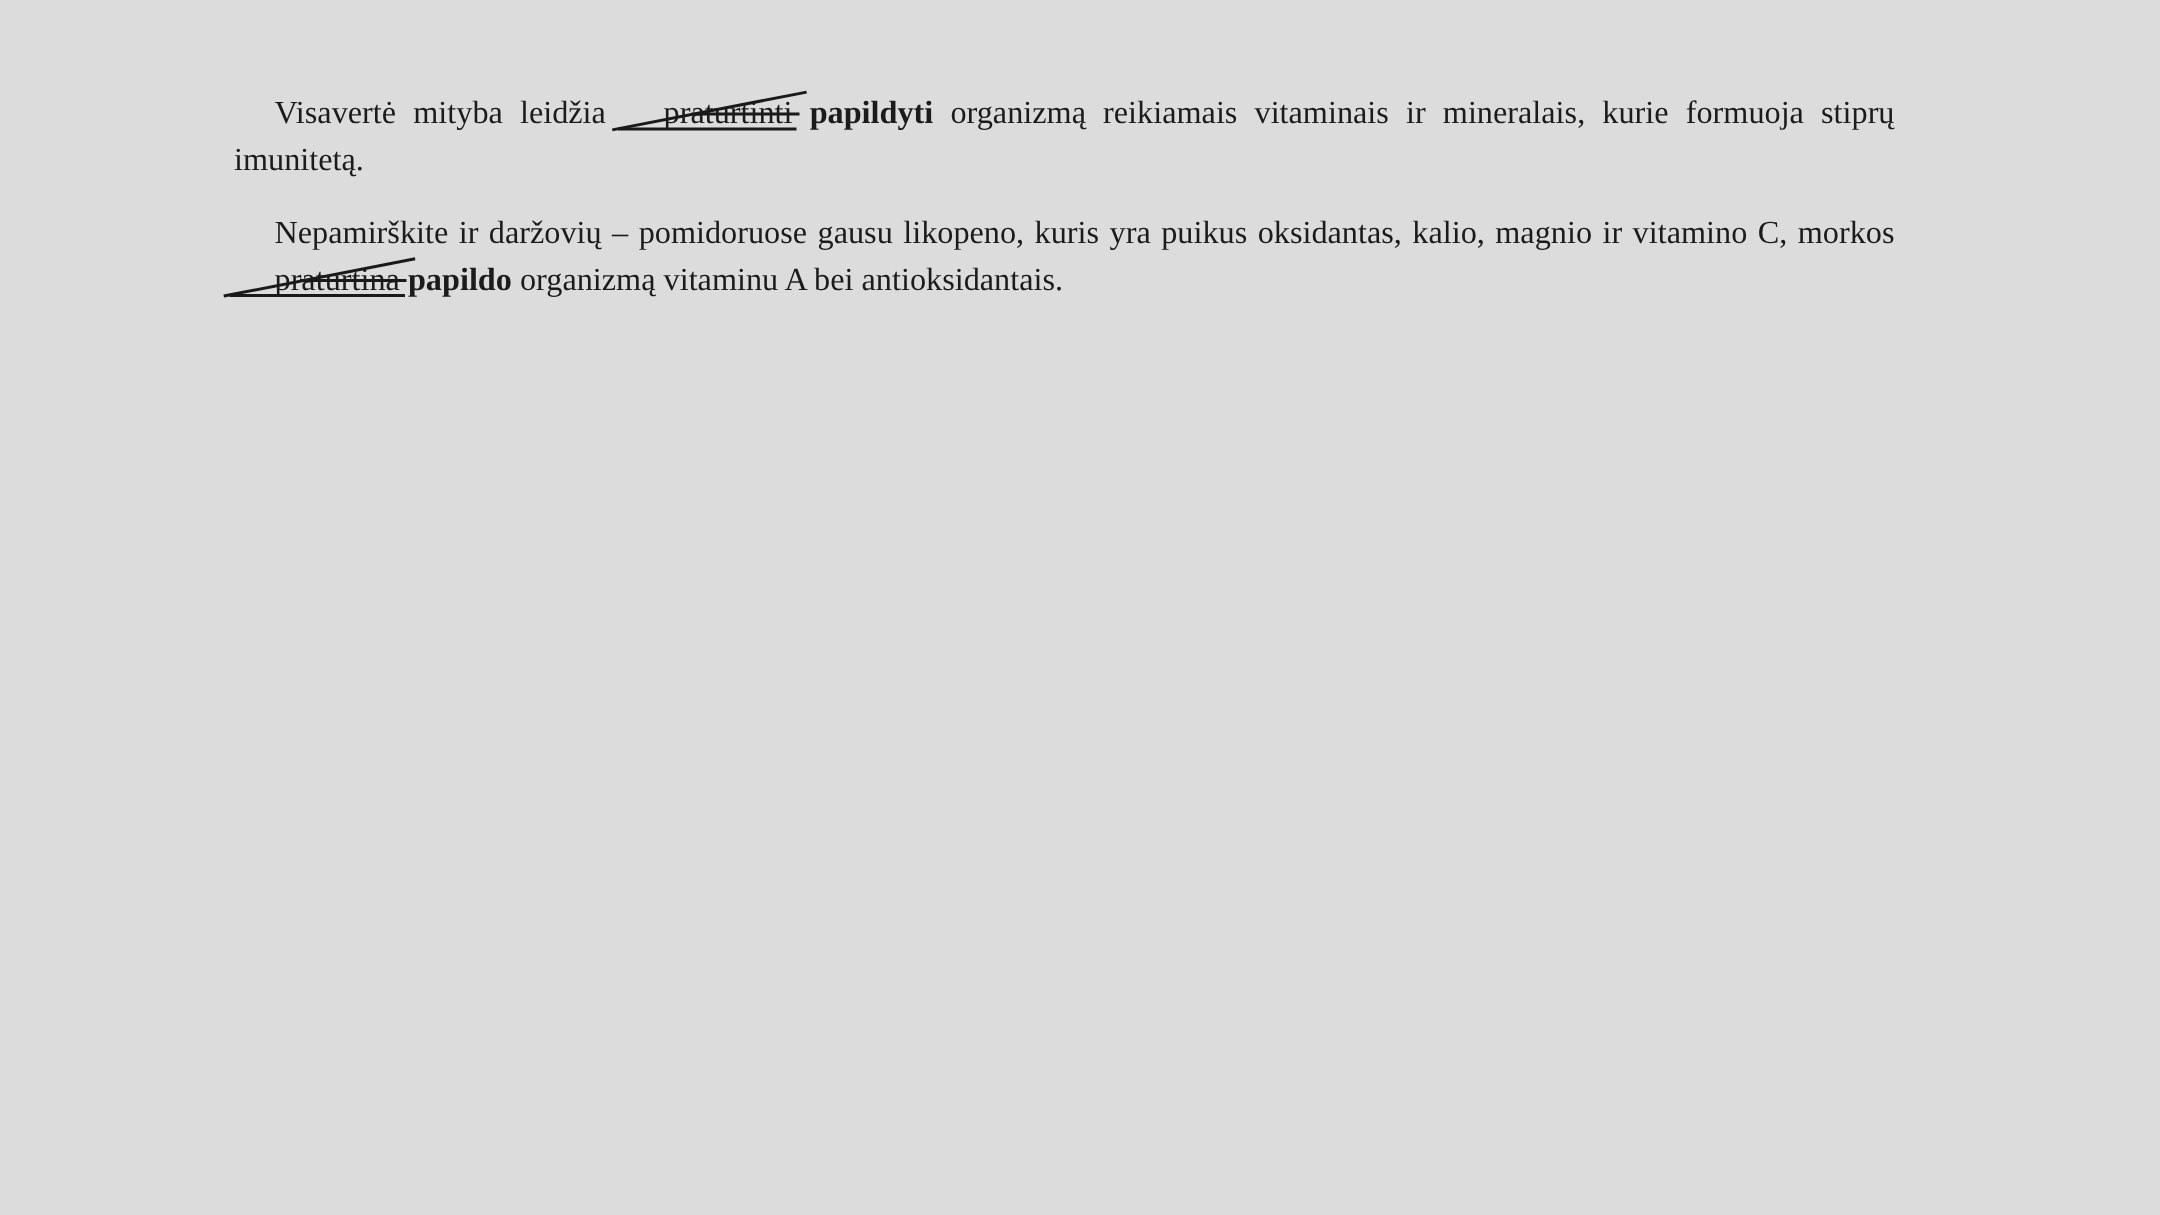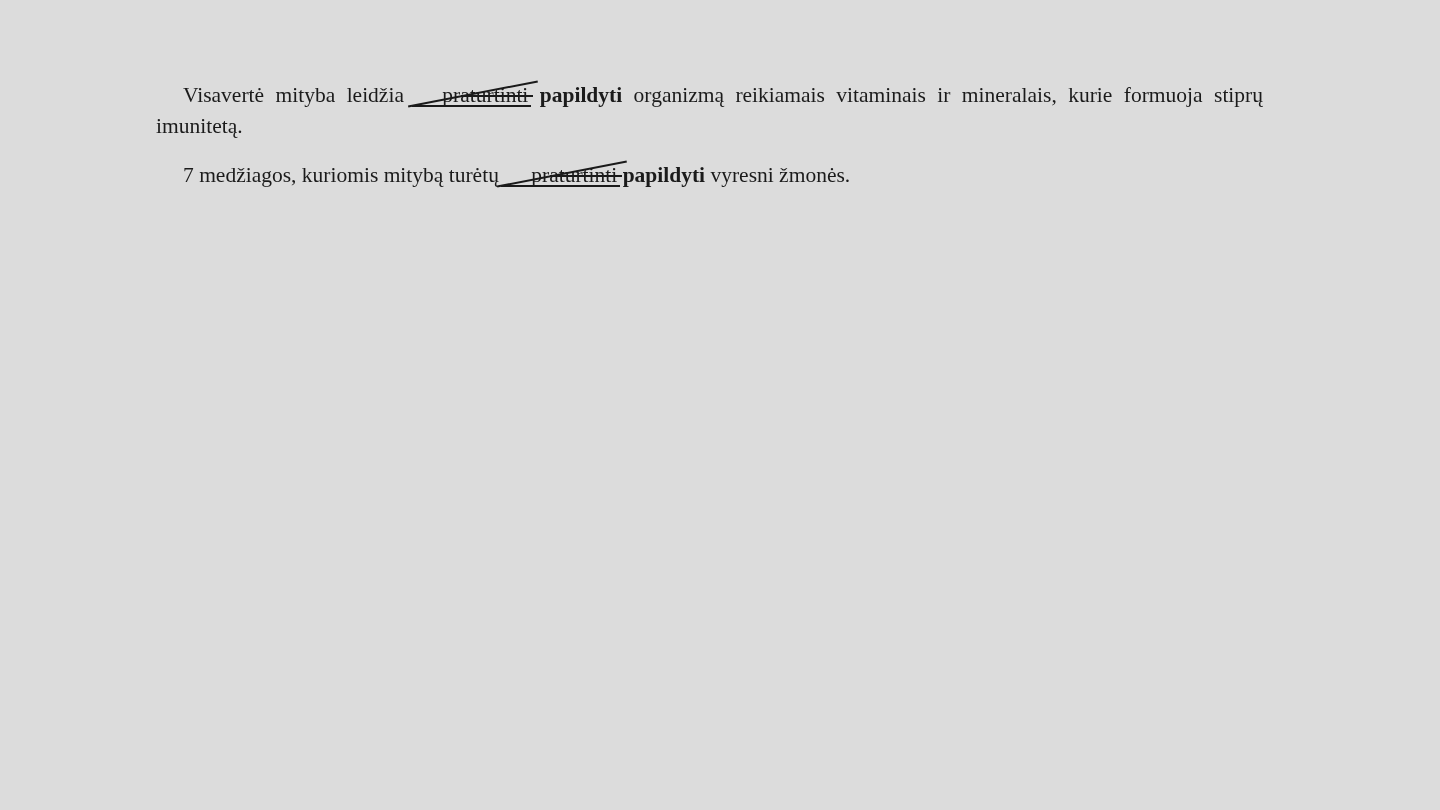--- a/index.html
+++ b/index.html
@@ -11,21 +11,21 @@
     height: 810px;
     background: #dcdcdc;
     font-family: "Liberation Serif", "DejaVu Serif", serif;
     color: #1b1b1b;
     overflow: hidden;
     position: relative;
   }
   .doc {
     position: absolute;
     left: 156px;
-    top: 80px;
+    top: 60px;
     width: 1107px;
   }
   .para {
     margin: 0 0 18px 0;
     font-size: 21.5px;
     line-height: 31px;
     text-align: justify;
     text-indent: 27px;
   }
   .run-normal { font-weight: 400; }
@@ -59,14 +59,14 @@
     height: 2.4px;
     background: #1a1a1a;
     transform: rotate(-11deg);
   }
 </style>
 </head>
 <body style="background: rgb(220, 220, 220); color: rgb(27, 27, 27);">
 
 <div class="doc">
     <p class="para"><span class="run-normal">Visavertė mityba leidžia </span><span class="run-deleted">praturtinti</span><span class="run-normal"> </span><span class="run-bold">papildyti</span><span class="run-normal"> organizmą reikiamais vitaminais ir mineralais, kurie formuoja stiprų imunitetą.</span></p>
-    <p class="para"><span class="run-normal">7 medžiagos, kuriomis mitybą turėtų </span><span class="run-deleted">praturtinti</span><span class="run-normal"> </span><span class="run-bold">papildyti</span><span class="run-normal"> vyresni žmonės.</span></p>
+    <p class="para"><span class="run-normal">Nepamirškite ir daržovių – pomidoruose gausu likopeno, kuris yra puikus oksidantas, kalio, magnio ir vitamino C, morkos </span><span class="run-deleted">praturtina</span><span class="run-normal"> </span><span class="run-bold">papildo</span><span class="run-normal"> organizmą vitaminu A bei antioksidantais.</span></p>
   </div>
 
 </body></html>

